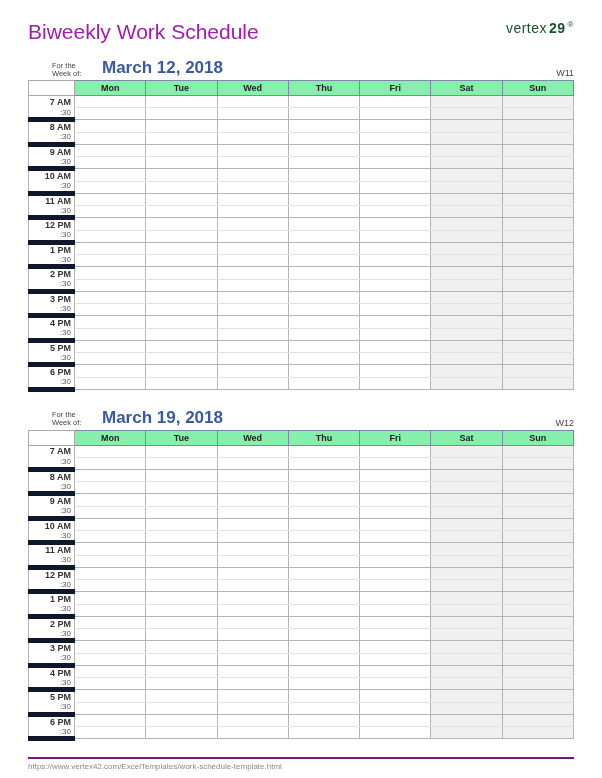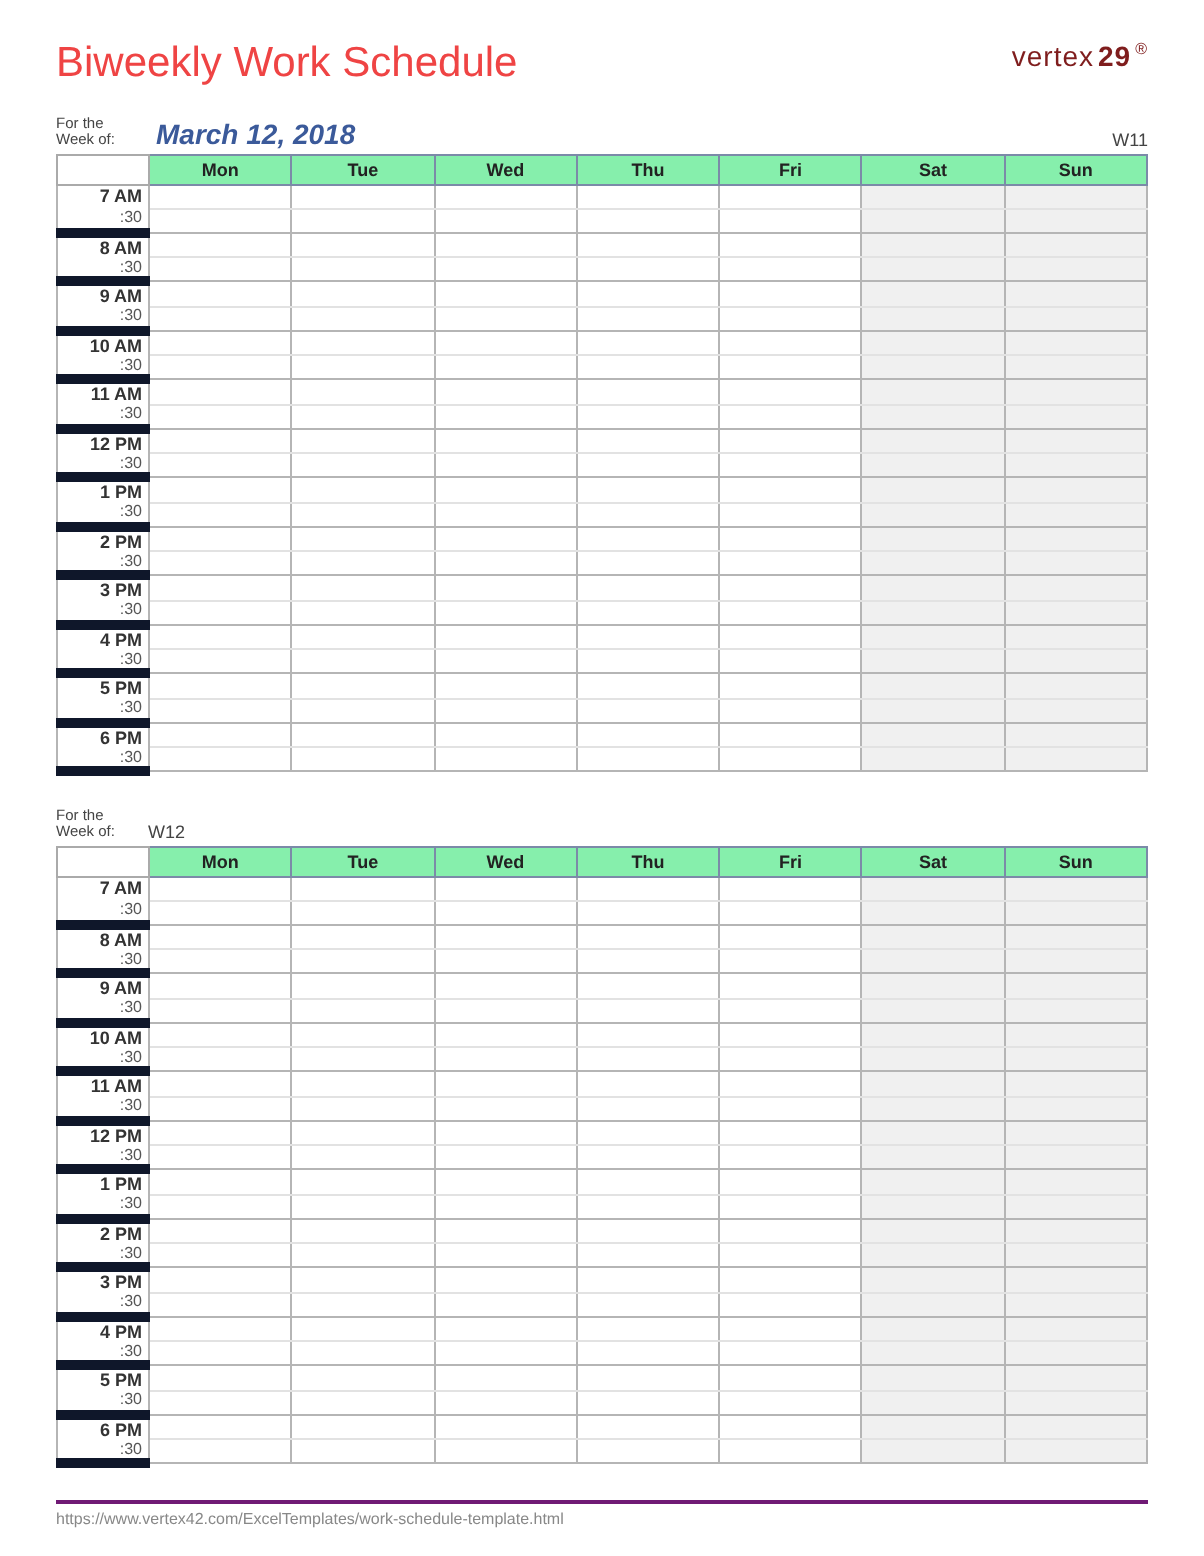--- a/index.html
+++ b/index.html
@@ -10,57 +10,57 @@
     padding: 20px 28px 10px 28px;
     color: #333;
   }
   .header {
     display: flex;
     justify-content: space-between;
     align-items: flex-start;
     margin-bottom: 14px;
   }
   .title {
-    color: #ef4444;
+    color: #a21caf;
     font-size: 21px;
     font-weight: normal;
     font-family: "Trebuchet MS", Arial, sans-serif;
   }
   .logo {
-    color: #7f1d1d;
+    color: #14532d;
     font-size: 14px;
     font-family: "Trebuchet MS", Arial, sans-serif;
     letter-spacing: 0.5px;
     display: flex;
     align-items: center;
     gap: 2px;
   }
   .logo .v42 { font-weight: bold; }
   .logo .reg { font-size: 8px; position: relative; top: -4px; }
   .week-block { margin-bottom: 16px; }
   .week-meta {
     display: flex;
     align-items: flex-end;
     margin-bottom: 2px;
     font-size: 9px;
     color: #555;
+    margin-left: 24px;
   }
   .meta-label {
     width: 46px;
     font-size: 7.5px;
     line-height: 1.1;
     color: #444;
   }
   .week-date {
     color: #3b5a9a;
     font-weight: bold;
-    font-size: 14px;
+    font-size: 17px;
     flex: 1;
     padding-left: 4px;
-    font-style: italic;
   }
   .week-num {
     font-size: 9px;
     color: #444;
   }
   table.sched {
     border-collapse: collapse;
     width: 100%;
     table-layout: fixed;
   }
@@ -383,20 +383,21 @@
             <td class="cell"></td>
             <td class="wkend"></td>
             <td class="wkend"></td>
           </tr>
         </tbody>
       </table>
     </div>
     <div class="week-block">
       <div class="week-meta">
         <div class="meta-label">For the<br>Week of:</div>
+        <div class="week-date">March 19, 2018</div>
         <div class="week-num">W12</div>
       </div>
       <table class="sched">
         <tbody>
           <tr>
             <th class="time-col"></th>
             <th>Mon</th>
             <th>Tue</th>
             <th>Wed</th>
             <th>Thu</th>

